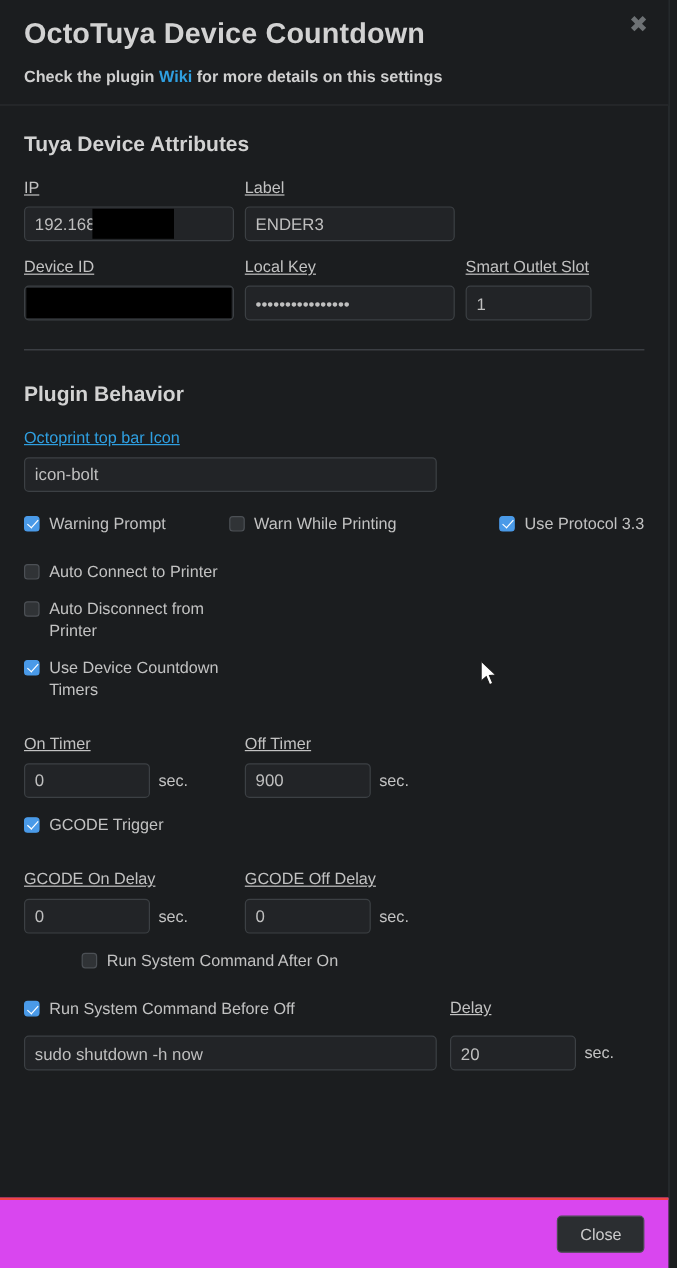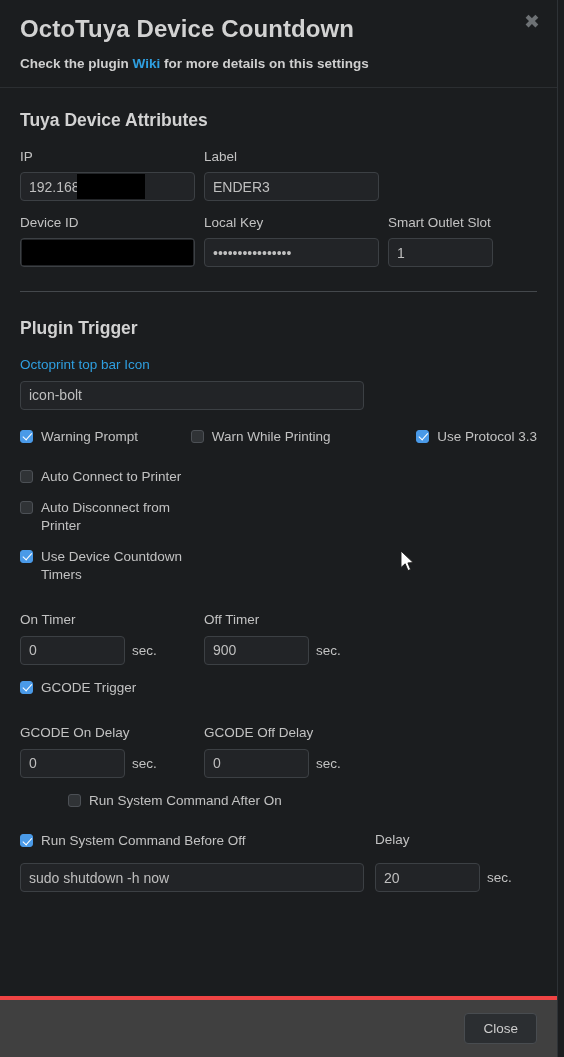--- a/index.html
+++ b/index.html
@@ -97,20 +97,21 @@
   }
   .col-a { width: 175px; margin-right: 9px; }
   .col-b { width: 175px; margin-right: 9px; }
   .col-c { width: 105px; }
 
   .field-label {
     font-size: 13.5px;
     color: #c2c2c2;
     margin-bottom: 7px;
     line-height: 1.2;
+    text-decoration: underline;
   }
   .field-label.link {
     color: #2f9fe0;
   }
 
   .text-input {
     background: #222427;
     border: 1px solid #3c4044;
     border-radius: 4px;
     color: #bfbfbf;
@@ -199,24 +200,24 @@
     line-height: 1.32;
   }
   .check-narrow { max-width: 150px; }
 
   .group-gap { height: 10px; }
   .group-gap-lg { height: 16px; }
 
   
   .modal-footer {
     flex: 0 0 auto;
-    border-top: 4px solid #ef4444;
+    border-top: 2px solid #ef4444;
     padding: 13px 20px;
     text-align: right;
-    background: #404040;
+    background: #d946ef;
   }
   .btn {
     background: #2b2e31;
     border: 1px solid #484c50;
     border-radius: 4px;
     color: #cccccc;
     font-size: 13.5px;
     font-family: "Liberation Sans", sans-serif;
     padding: 7px 18px;
     cursor: pointer;
@@ -275,21 +276,21 @@
         <input class="text-input" type="text" value="••••••••••••••••" style="">
       </div>
       <div class="field-col col-c">
         <span class="field-label">Smart Outlet Slot</span>
         <input class="text-input" type="text" value="1" style="">
       </div>
     </div>
 
     <hr class="divider">
 
-    <div class="section-title">Plugin Trigger</div>
+    <div class="section-title">Plugin Behavior</div>
 
     <div class="field-col" style="margin-bottom:18px;">
       <span class="field-label link">Octoprint top bar Icon</span>
       <input class="text-input input-wide" type="text" value="icon-bolt" style="">
     </div>
 
     <div class="check-row">
       <div class="check check-col-1">
         <span class="box on"></span>
         <span class="check-label">Warning Prompt</span>

